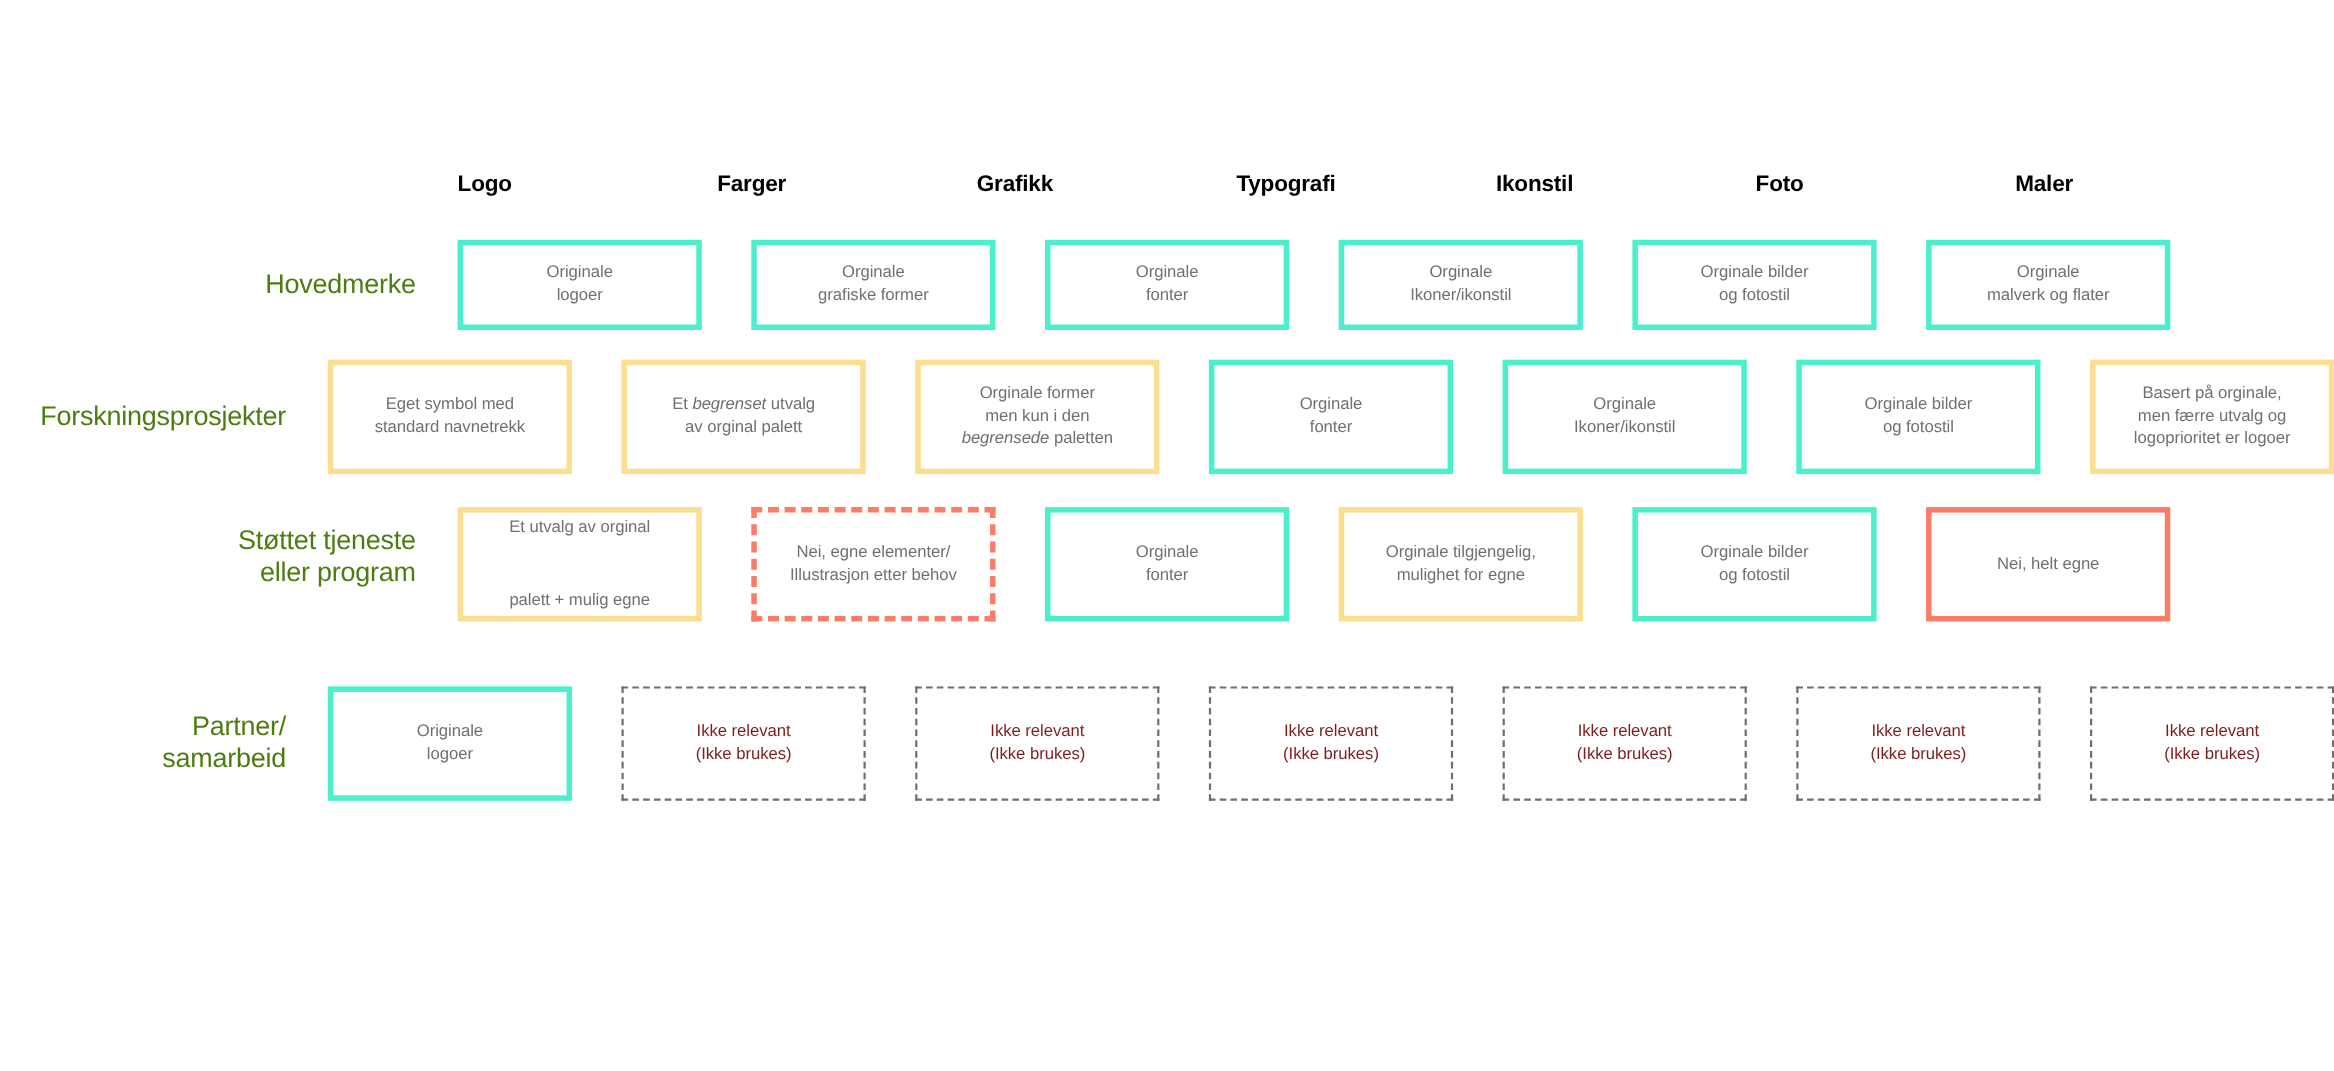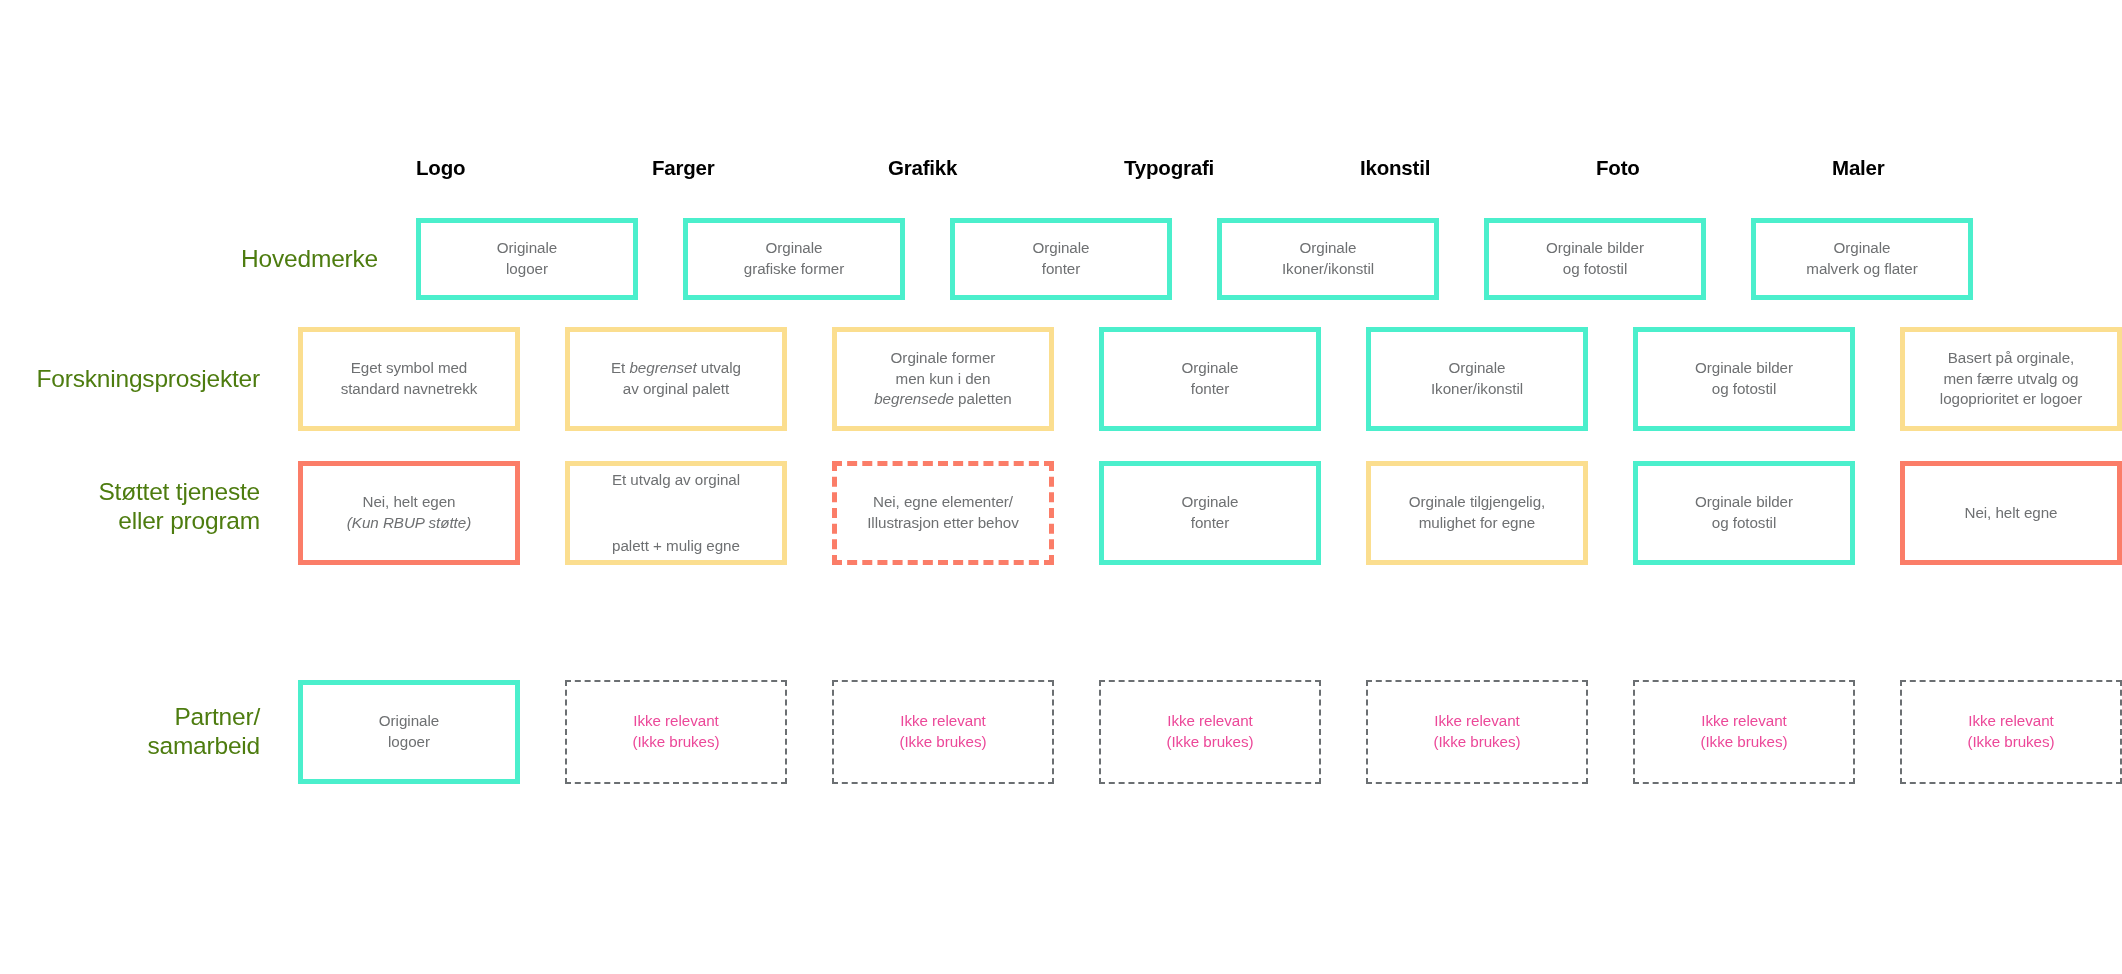--- a/index.html
+++ b/index.html
@@ -101,27 +101,27 @@
   
   .cell.teal   { border: 5px solid #4BEFCC; }
   .cell.amber  { border: 5px solid #FBDE8F; }
   .cell.coral  { border: 5px solid #FB7D68; }
   .cell.coral-dashed {
     border: 5px dashed #FB7D68;
   }
   .cell.gray-dashed {
     border: 2px dashed #6b6f72;
   }
-  .cell.gray-dashed .cell-text { color: #ec4899; }
+  .cell.gray-dashed .cell-text { color: #7f1d1d; }
 
   
   #row-0 { top: 218px; height: 82px; }
   #row-1 { top: 327px; height: 104px; }
   #row-2 { top: 461px; height: 92px; }
-  #row-3 { top: 680px; height: 104px; }
+  #row-3 { top: 624px; height: 104px; }
 
   #row-0 .cell { height: 82px; }
   #row-1 .cell { height: 104px; }
   #row-2 .cell { height: 104px; }
   #row-3 .cell { height: 104px; }
 
   #row-0 .row-label,
   #row-1 .row-label,
   #row-2 .row-label,
   #row-3 .row-label { height: 100%; }
@@ -237,26 +237,20 @@
             </div>
           </div>
         </div>
       </div>
       <div class="matrix-row" id="row-2">
         <div class="row-label">
           <span class="lbl-line">Støttet tjeneste</span>
           <span class="lbl-line">eller program</span>
         </div>
         <div class="row-cells cells-offset">
-          <div class="cell coral">
-            <div class="cell-text">
-              <span style="display: block;">Nei, helt egen</span>
-              <span style="display: block;"><i>(Kun RBUP støtte)</i></span>
-            </div>
-          </div>
           <div class="cell amber">
             <div class="cell-text">
               <span style="display: block;">Et  utvalg av orginal</span>
               <span style="display: block; margin-top: 45px;">palett + mulig egne</span>
             </div>
           </div>
           <div class="cell coral-dashed">
             <div class="cell-text">
               <span style="display: block;">Nei, egne elementer/</span>
               <span style="display: block;">Illustrasjon etter behov</span>

